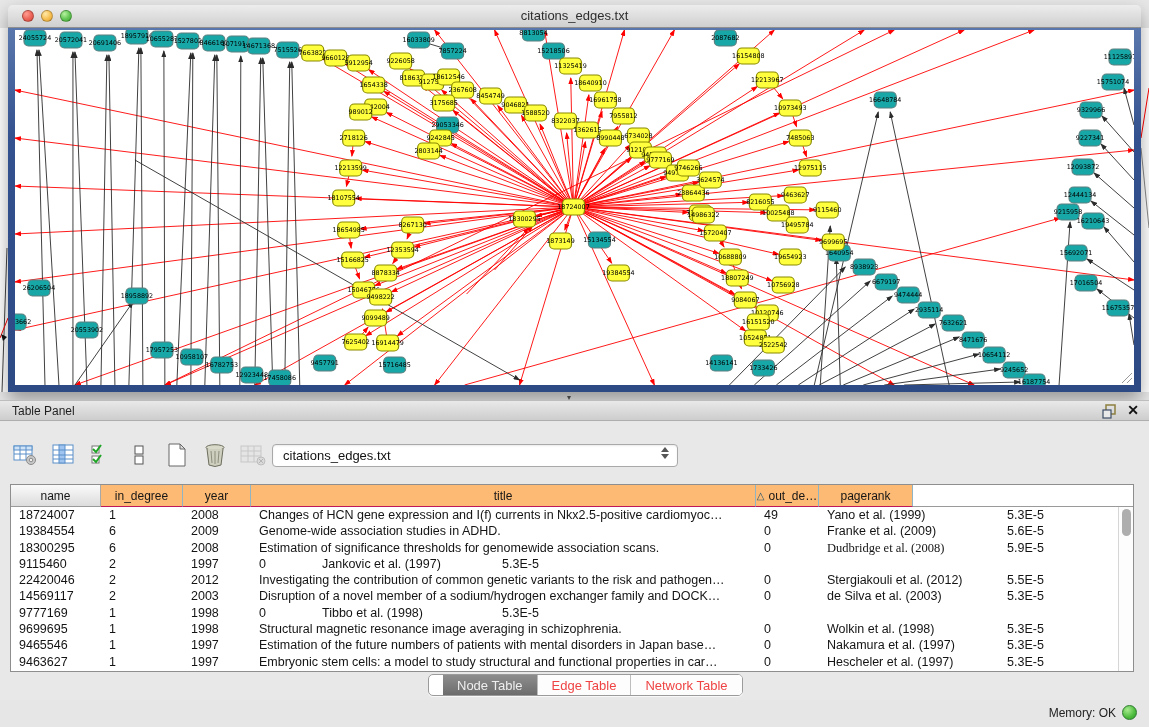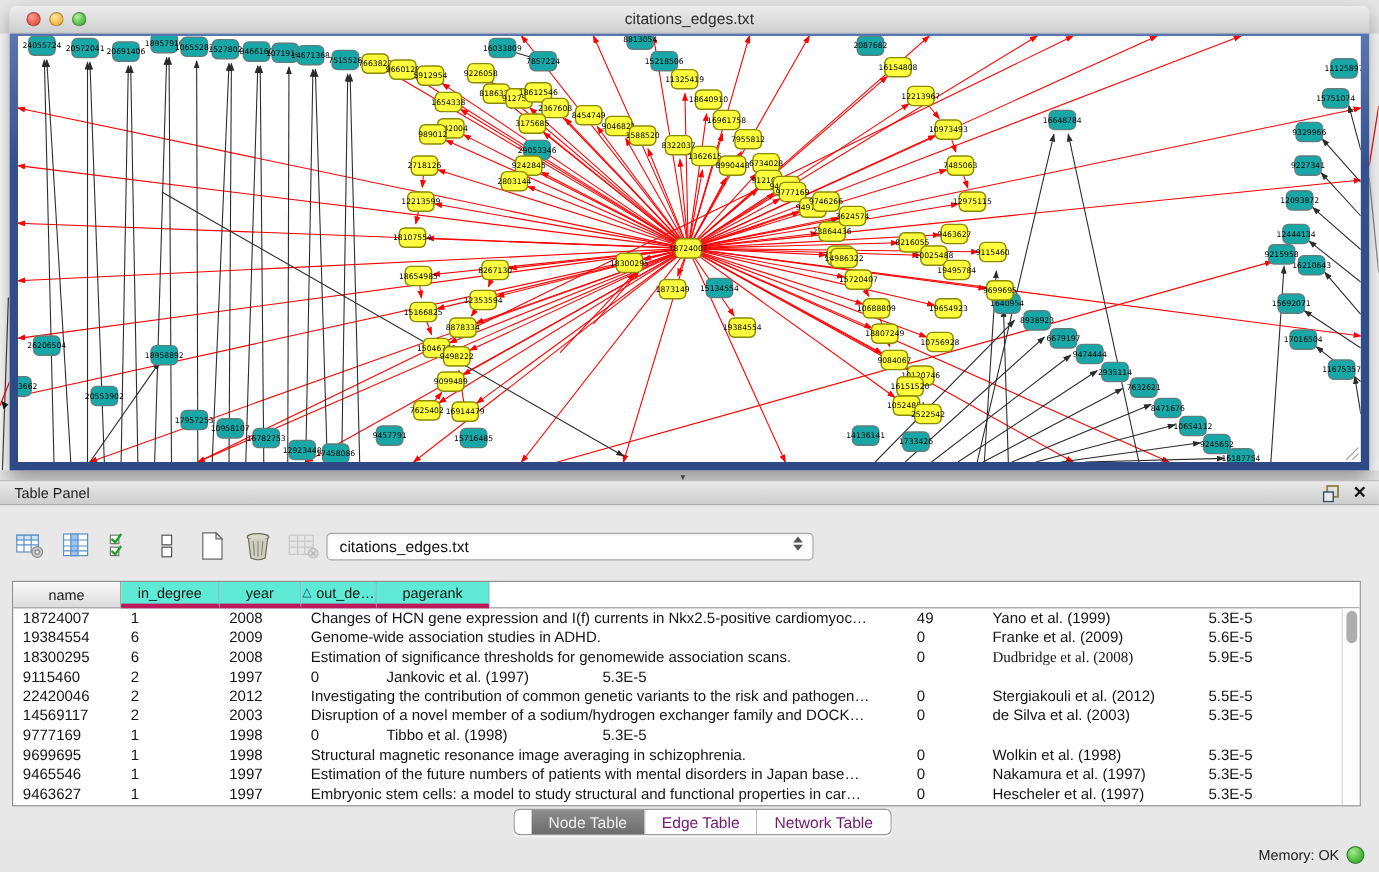--- a/index.html
+++ b/index.html
@@ -49,38 +49,38 @@
     border:1px solid #a9a9a9; border-radius:4px; box-shadow:inset 0 1px 2px rgba(0,0,0,.08);
     font-size:13px; color:#111; line-height:21px; padding-left:10px; }
   .combo .arrows { position:absolute; right:8px; top:2px; display:flex; flex-direction:column; gap:2px; }
   .combo .arrows i { width:0; height:0; border-left:4px solid transparent; border-right:4px solid transparent; }
   .combo .arrows i.up { border-bottom:5px solid #555; }
   .combo .arrows i.dn { border-top:5px solid #555; }
 
   .tbl { position:absolute; left:10px; top:62px; width:1124px; height:188px; background:#fff;
     border:1px solid #8e8e8e; overflow:hidden; }
   .tbl-head { display:flex; height:22px; font-size:12px; color:#161616; }
-  .tbl-head .hc { background:#5eead4; border-right:1px solid #90b4c4; border-bottom:4px solid #be185d;
+  .tbl-head .hc { background:#fdba74; border-right:1px solid #90b4c4; border-bottom:1px solid #be185d;
     display:flex; align-items:center; justify-content:center; overflow:hidden; white-space:nowrap; }
   .tbl-head .hc.gray { background:linear-gradient(#fafafa,#dcdcdc); border-right:1px solid #a8a8a8;
     border-bottom:1px solid #9a9a9a; }
   .tbl-head .hfill { flex:1; background:#fff; border-bottom:1px solid #9a9a9a; }
   .tbl-head .sort { font-size:10px; margin-right:4px; color:#23556f; }
   .tbl-rows { font-size:12.5px; color:#141414; }
   .trow { display:flex; height:16.3px; line-height:16.3px; }
   .trow .tc { overflow:hidden; white-space:nowrap; text-overflow:clip; padding-left:8px; }
   .vscroll { position:absolute; right:0; top:22px; bottom:0; width:15px; background:#fdfdfd;
     border-left:1px solid #d6d6d6; }
   .vthumb { position:absolute; left:3px; top:2px; width:9px; height:27px; background:#aeaeae;
     border-radius:5px; }
 
   .seg-tabs { position:absolute; left:428px; top:252px; height:22px; display:flex;
     border:1px solid #9b9b9b; border-radius:5px; overflow:hidden; background:#fff;
     box-shadow:0 1px 1px rgba(255,255,255,.8); font-size:13px; }
-  .seg { display:flex; align-items:center; justify-content:center; padding:0 14px; color:#701a75;
+  .seg { display:flex; align-items:center; justify-content:center; padding:0 14px; color:#ef4444;
     border-right:1px solid #bdbdbd; background:#fdfdfd; }
   .seg:last-child { border-right:none; }
   .seg.sel { background:linear-gradient(#8d8d8d,#6d6d6d); color:#efefef;margin-left:14px; }
 
   .status-bar { position:absolute; left:0; bottom:0; width:1149px; height:27px; background:#e6e6e6; }
   .status-right { position:absolute; right:12px; top:5px; display:flex; align-items:center; gap:6px; }
   .status-right .mem { font-size:12px; color:#222; }
   .gc-dot { width:15px; height:15px; border-radius:50%; border:1px solid #2c7a2c;
     background:radial-gradient(circle at 35% 30%, #a8eb8f, #4cbb3c 60%, #2f9a2f); }
 </style>
@@ -872,20 +872,23 @@
     <div class="tbl-head" id="tbl-head">
         <div class="hc gray" style="width: 90px;">
           <span>name</span>
         </div>
         <div class="hc" style="width: 82px;">
           <span>in_degree</span>
         </div>
         <div class="hc" style="width: 68px;">
           <span>year</span>
         </div>
+        <div class="hc" style="width: 505px;">
+          <span>title</span>
+        </div>
         <div class="hc" style="width: 63px;">
           <span class="sort">△</span>
           <span>out_de…</span>
         </div>
         <div class="hc" style="width: 94px;">
           <span>pagerank</span>
         </div>
         <div class="hfill"></div>
       </div>
     <div class="tbl-rows" id="tbl-rows">

